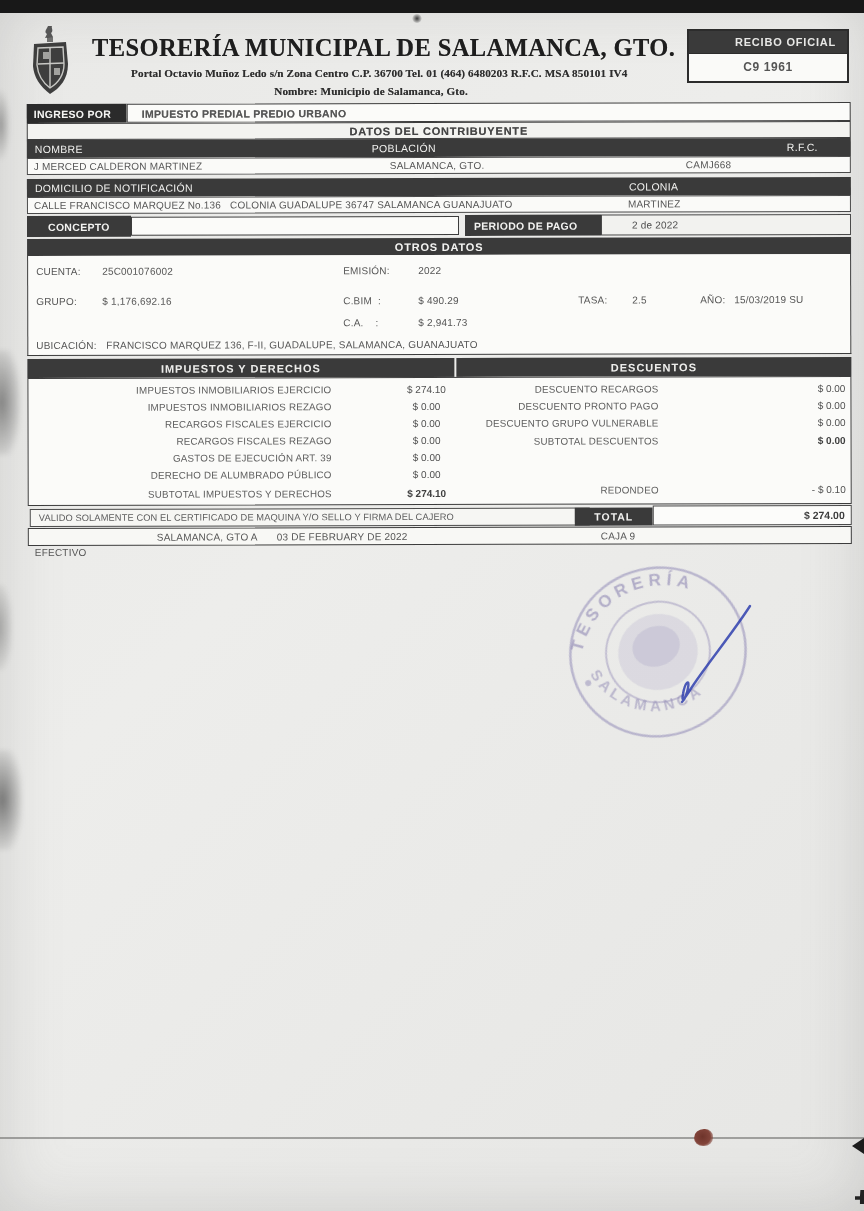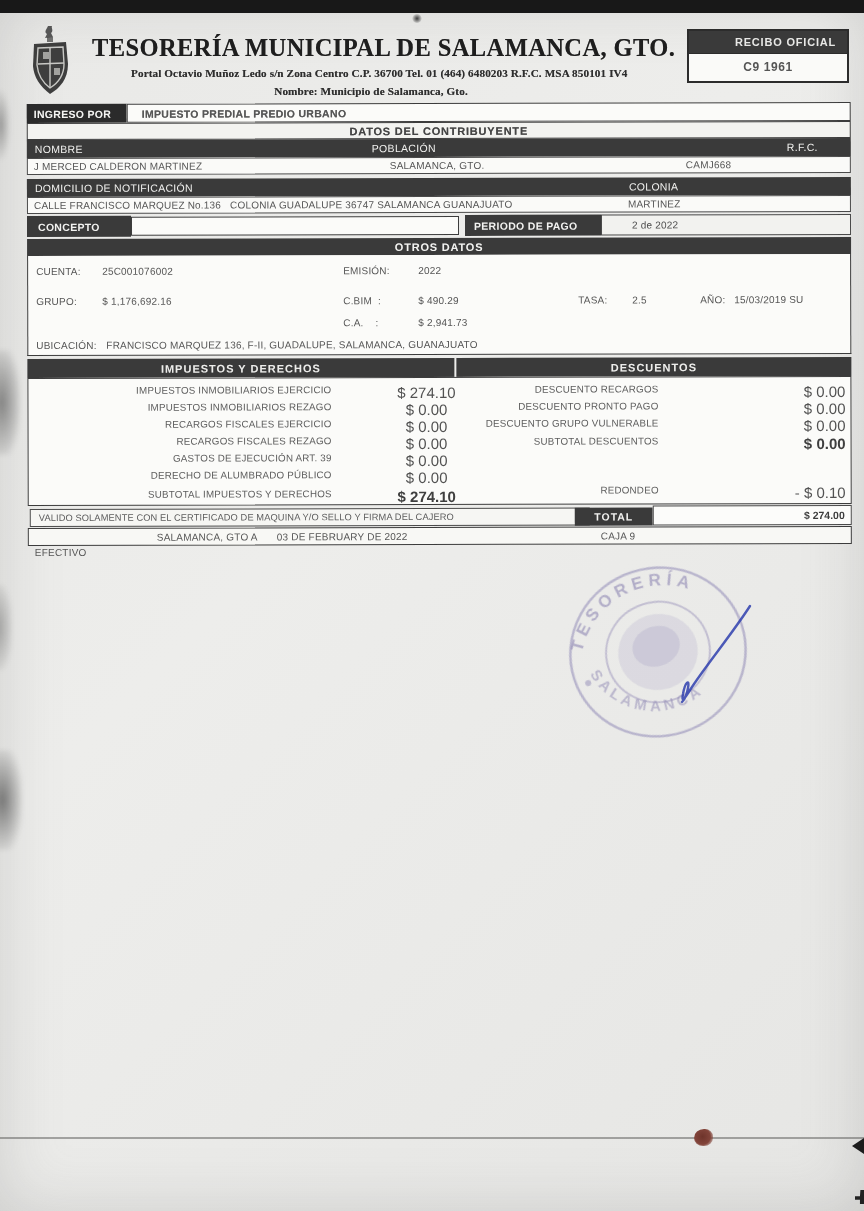--- a/index.html
+++ b/index.html
@@ -18,21 +18,21 @@
   .bold{font-weight:bold;}
   .ctr{display:flex;align-items:center;justify-content:center;}
   .lft{display:flex;align-items:center;}
   .right-al{text-align:right;}
   .smudge{position:absolute;filter:blur(2px);}
   .title{font-family:"Liberation Serif","DejaVu Serif",serif;font-weight:bold;color:#1e1e1e;
     font-size:24.5px;letter-spacing:.4px;}
   .subt{font-family:"Liberation Serif","DejaVu Serif",serif;font-weight:bold;color:#2e2e2e;
     font-size:11.2px;letter-spacing:.1px;margin-left:36px;}
   .rowlbl{position:absolute;width:285px;text-align:right;font-size:9.8px;color:#5d5d5d;letter-spacing:.2px;}
-  .rowval{position:absolute;font-size:15px;color:#525252;}
+  .rowval{position:absolute;font-size:10px;color:#525252;}
 </style>
 </head>
 <body>
 
 <div class="page">
 
   <div class="abs" style="left:0;top:0;width:864px;height:13px;background:#181818;"></div>
   <div class="abs" style="left:412px;top:14px;width:10px;height:9px;border-radius:50%;
        background:radial-gradient(circle,#3c3c3c 0%,rgba(90,90,90,.35) 55%,transparent 75%);"></div>
 
@@ -92,21 +92,21 @@
 
     <div class="abs band" style="left:28px;top:178px;width:824px;height:18px;">
       <span class="abs t105" style="left:8px;top:3px;text-align:center;">DOMICILIO DE NOTIFICACIÓN</span>
       <span class="abs t105" style="left:602px;top:3px;">COLONIA</span>
     </div>
     <div class="abs" style="left:28px;top:196px;width:824px;height:17px;background:#fafaf8;border:1px solid #4a4a4a;box-sizing:border-box;">
       <span class="abs t10" style="left:6px;top:2px;white-space:pre;">CALLE FRANCISCO MARQUEZ No.136   COLONIA GUADALUPE 36747 SALAMANCA GUANAJUATO</span>
       <span class="abs t10" style="left:600px;top:2px;">MARTINEZ</span>
     </div>
 
-    <div class="abs band lft t105 bold" style="left:28px;top:215px;width:104px;height:21px;padding-left:11px;box-sizing:border-box;">CONCEPTO</div>
+    <div class="abs band lft t105 bold" style="left:28px;top:215px;width:104px;height:21px;padding-left:21px;box-sizing:border-box;">CONCEPTO</div>
     <div class="abs cellw" style="left:132px;top:216px;width:328px;height:19px;box-sizing:border-box;"></div>
     <div class="abs band lft t105 bold" style="left:466px;top:215px;width:136px;height:21px;padding-left:9px;box-sizing:border-box;">PERIODO DE PAGO</div>
     <div class="abs" style="left:602px;top:215px;width:250px;height:21px;background:#f2f2ef;border:1px solid #4a4a4a;box-sizing:border-box;">
       <span class="abs t10" style="left:30px;top:4px;color:#4f4f4f;">2 de 2022</span>
       <span class="abs t10" style="left:152px;top:4px;color:#4f4f4f;margin-top:43px;">6 de 2022</span>
     </div>
 
     <div class="abs band ctr t11 bold scan-txt" style="left:28px;top:238px;width:824px;height:17px;letter-spacing:.8px;">OTROS DATOS</div>
 
     <div class="abs" style="left:28px;top:255px;width:824px;height:100px;background:#fbfbf9;border:1.5px solid #3c3c3c;border-top:none;box-sizing:border-box;">

